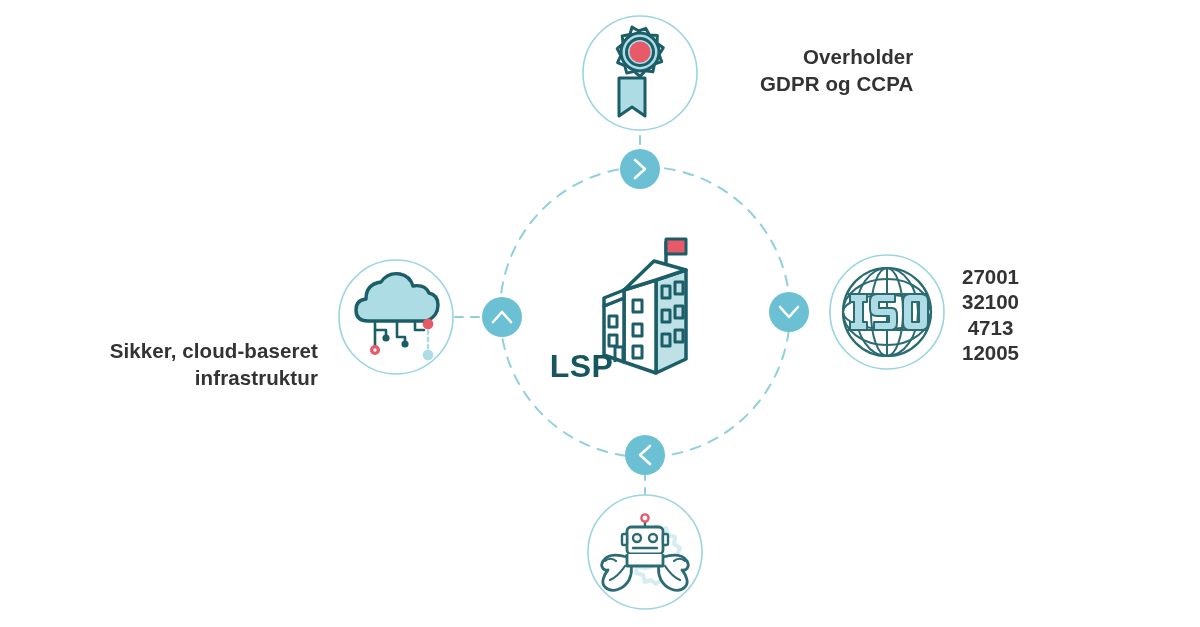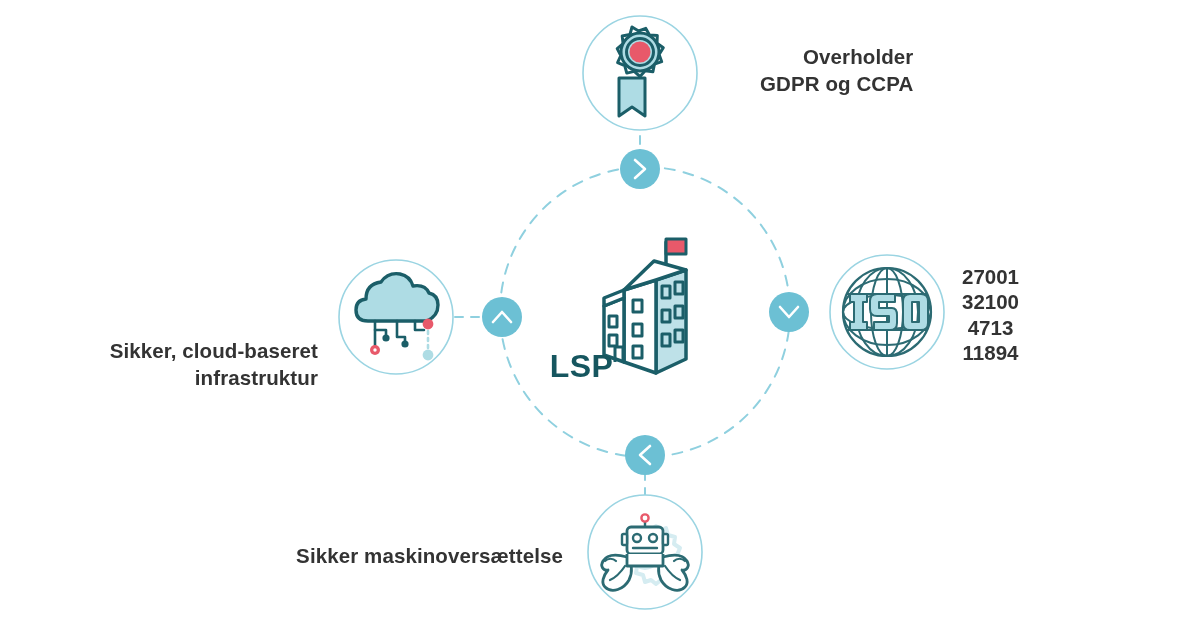--- a/index.html
+++ b/index.html
@@ -265,23 +265,22 @@
 
   </svg>
 
   <div class="label" id="label-compliance">Overholder
 GDPR og CCPA</div>
 
   <div id="iso-numbers">
     <div>27001</div>
     <div>32100</div>
     <div>4713</div>
-    <div>11894</div>
+    <div>12005</div>
   </div>
 
-  <div class="label" id="label-mt">Sikker maskinoversættelse</div>
 
   <div class="label" id="label-cloud">Sikker, cloud-baseret
 infrastruktur</div>
 
   <div id="lsp-word">LSP</div>
 
 </div>
 
 </body></html>

